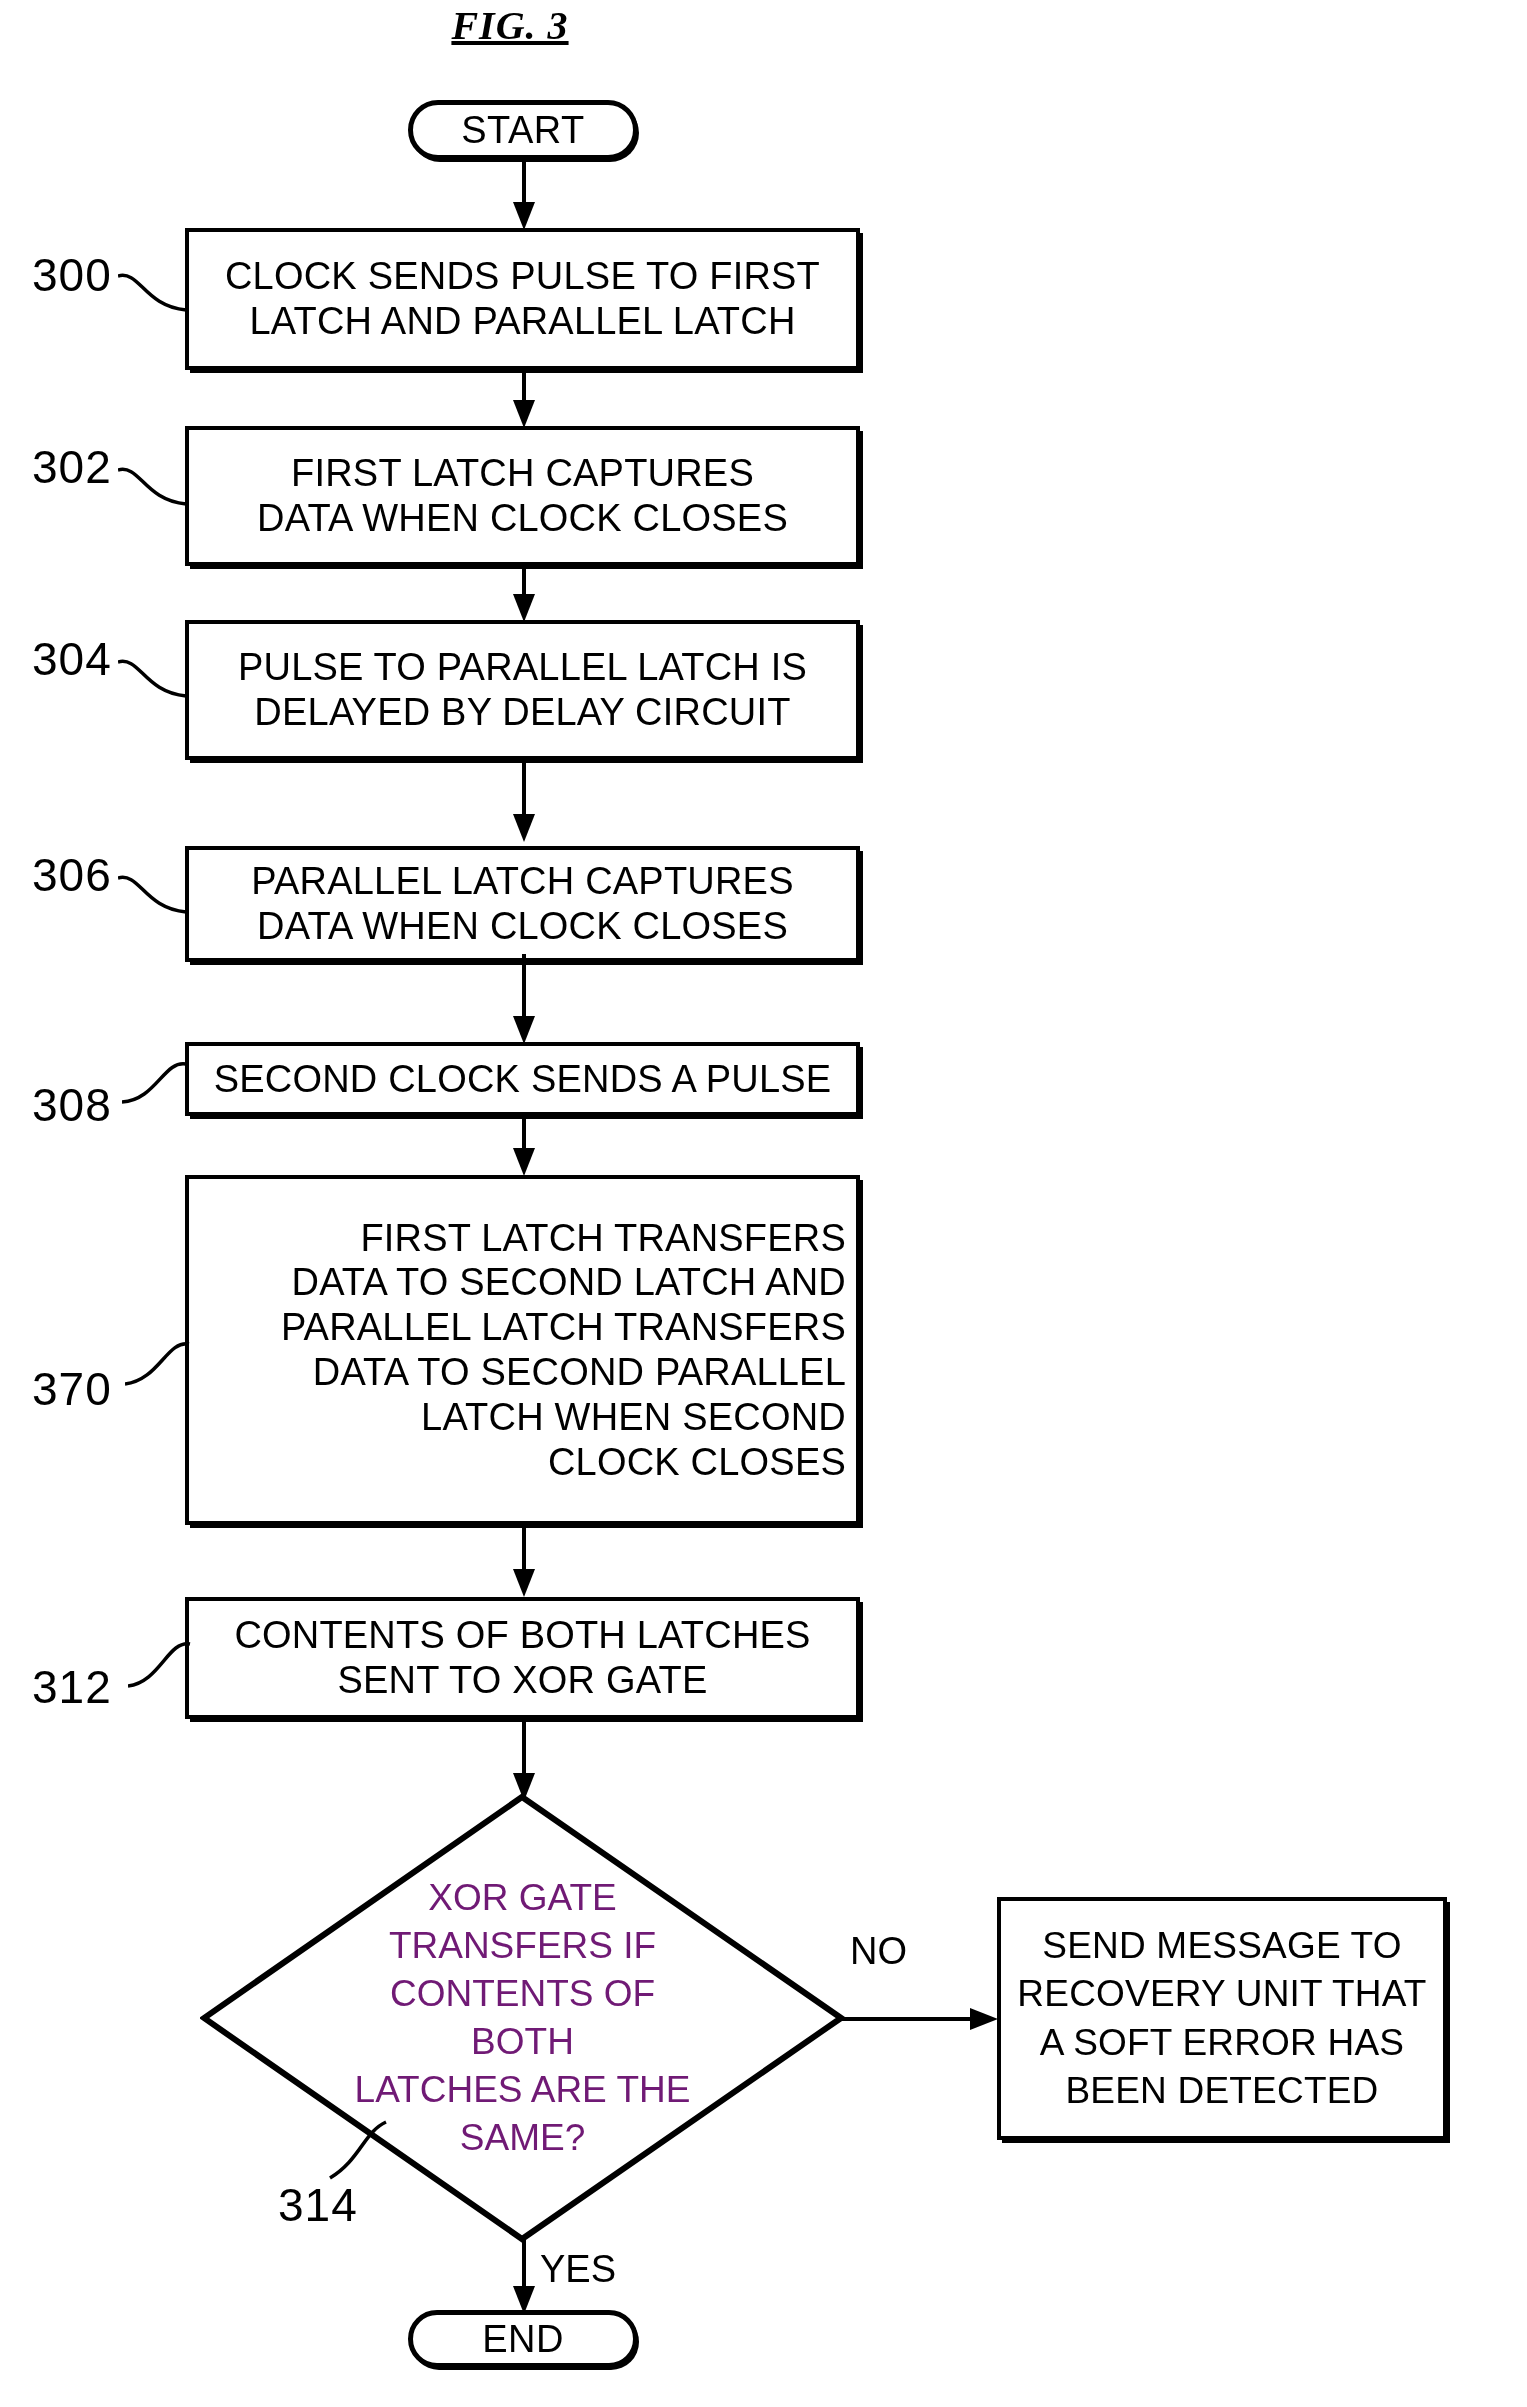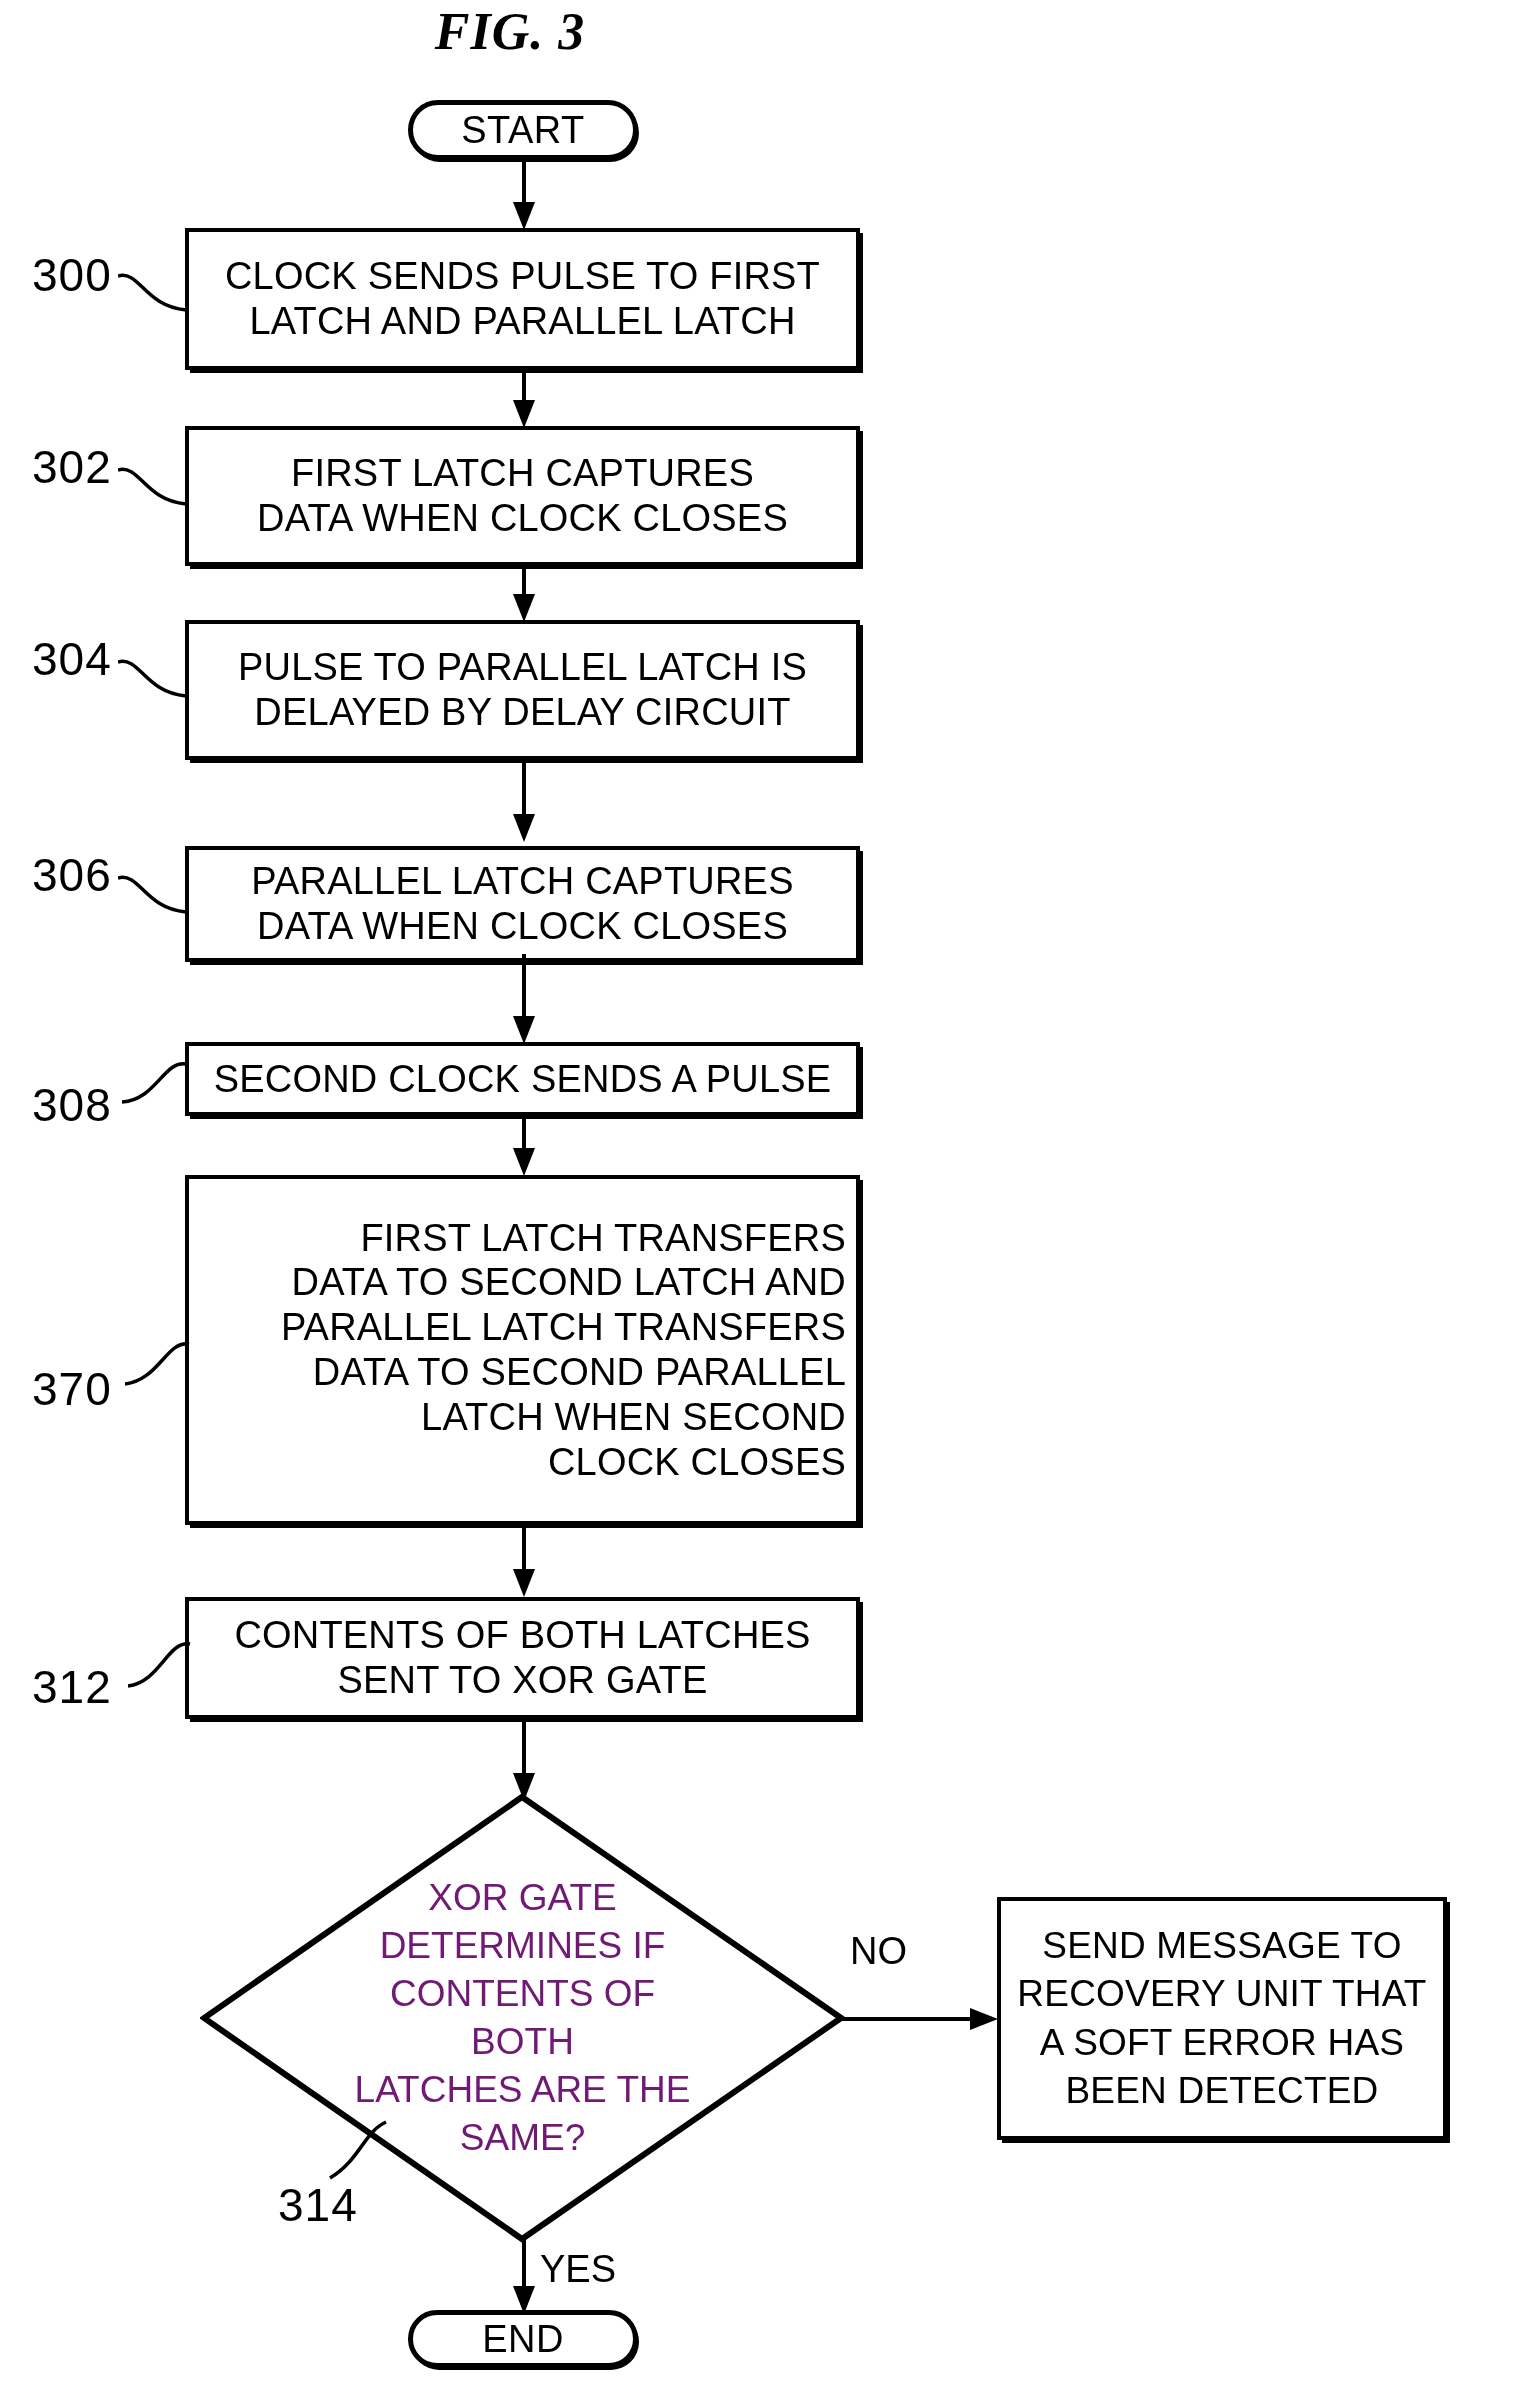--- a/index.html
+++ b/index.html
@@ -19,24 +19,25 @@
   
   #fig-title {
     position: absolute;
     left: 0;
     top: 2px;
     width: 1020px;
     text-align: center;
     font-family: "Liberation Serif", serif;
     font-style: italic;
     font-weight: bold;
-    font-size: 52px;
+    font-size: 40px;
     letter-spacing: 1px;
     color: #000;
     white-space: nowrap;
+    text-decoration: underline;
   }
 
   
   .pbox {
     position: absolute;
     box-sizing: border-box;
     border: 4px solid #000;
     background: #fff;
     display: flex;
     align-items: center;
@@ -247,21 +248,21 @@
     <polygon points="16,84 5,56 27,56" fill="#000"></polygon>
   </svg>
 
   <div id="diamond-wrap">
     <svg width="645" height="450" viewBox="0 0 645 450">
       <polygon points="322,4 641,225 322,446 4,225" fill="#ffffff" stroke="#000000" stroke-width="6"></polygon>
     </svg>
     <div id="diamond-text">
       <div class="txt">
         <div>XOR GATE</div>
-        <div>DETERMINES IF</div>
+        <div>TRANSFERS IF</div>
         <div>CONTENTS OF BOTH</div>
         <div>LATCHES ARE THE</div>
         <div>SAME?</div>
       </div>
     </div>
   </div>
   <div class="refnum" style="left:278px; top:2178px;">314</div>
   <svg class="leader" style="left:316px; top:2120px;" width="80" height="70" viewBox="0 0 80 70">
     <path d="M70,2 C48,12 44,40 14,58" stroke="#000" stroke-width="3.5" fill="none"></path>
   </svg>

